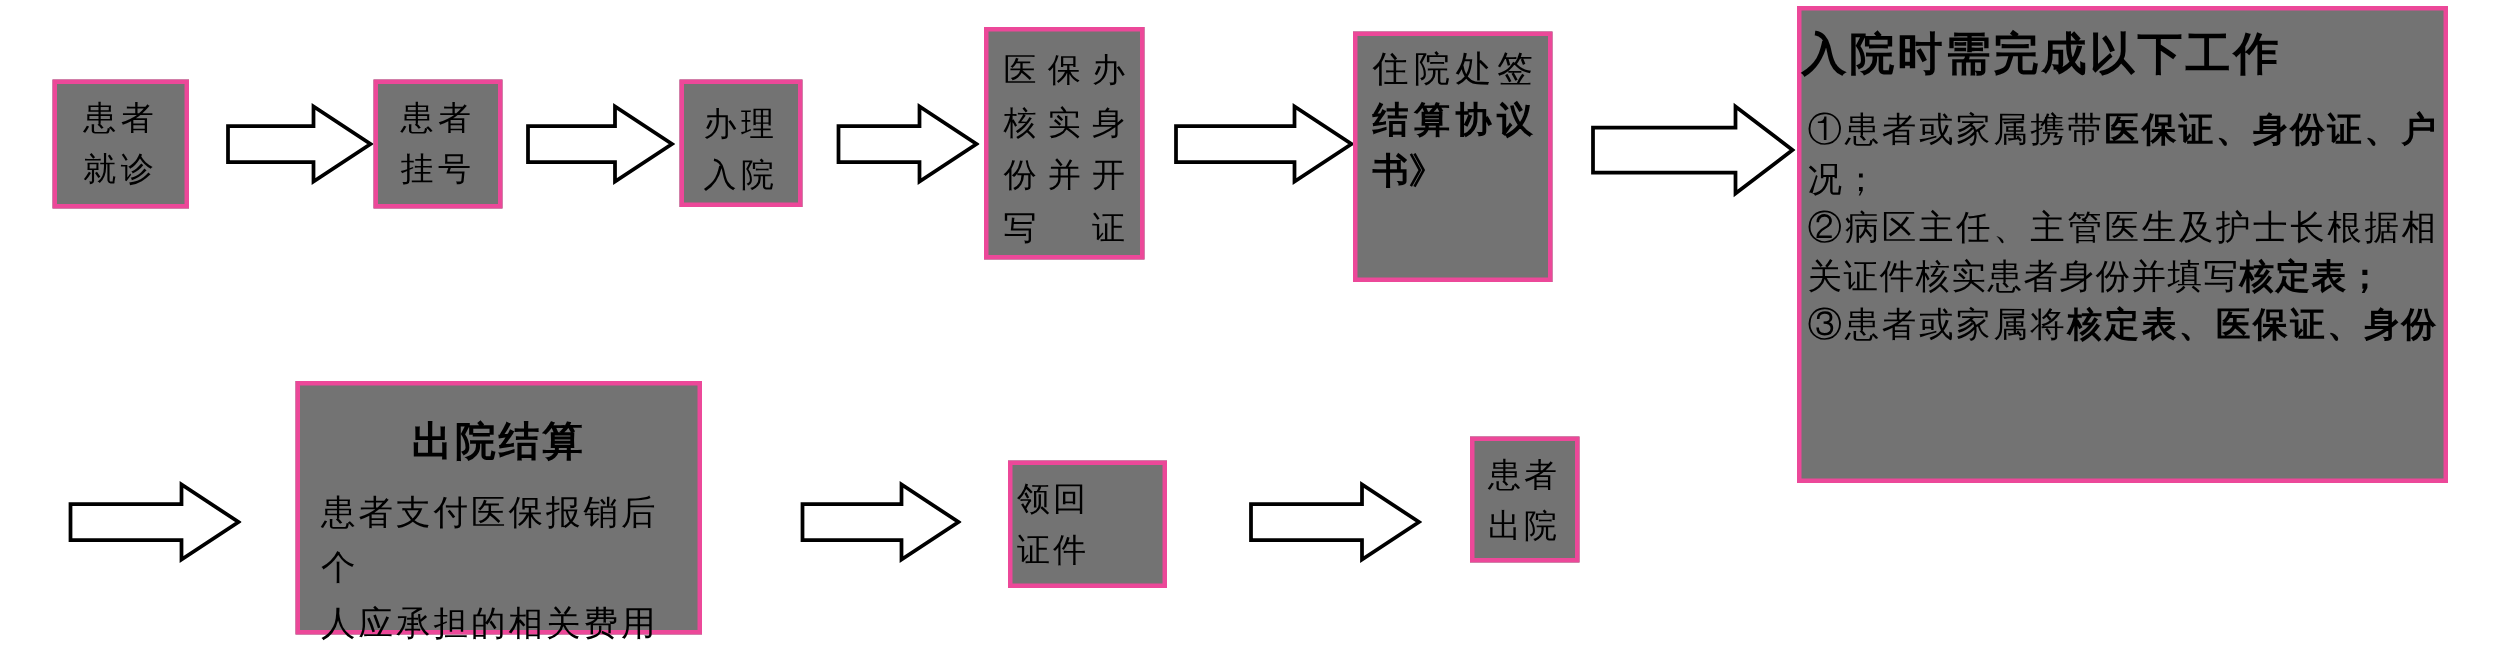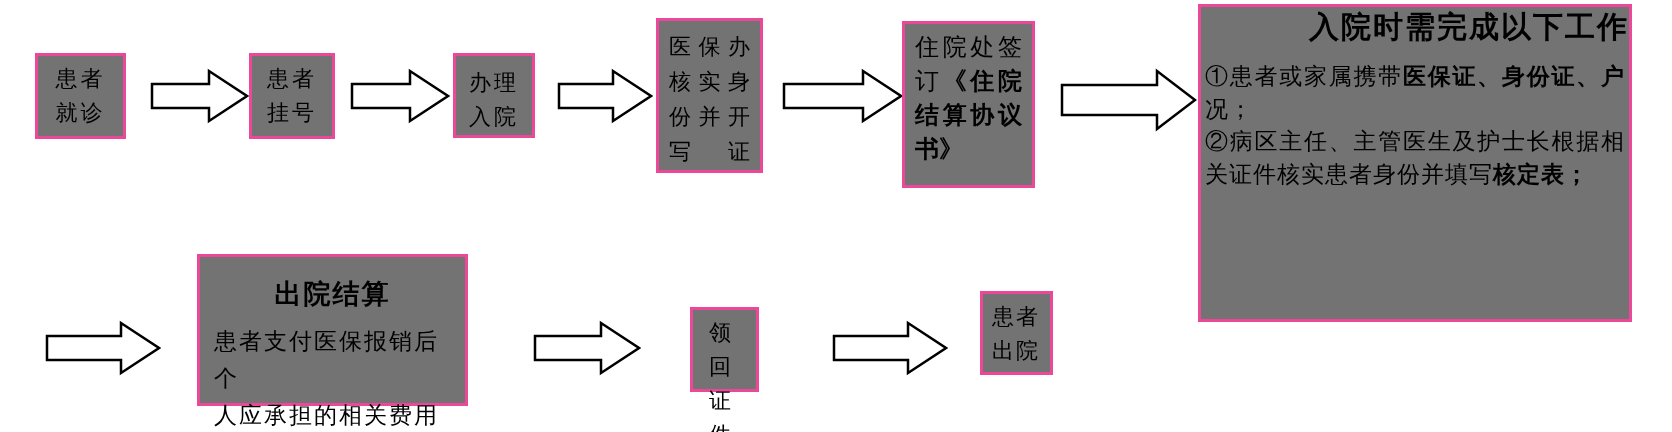--- a/index.html
+++ b/index.html
@@ -25,30 +25,30 @@
   
   .b1{left:35px;  top:53px; width:91px; height:86px; padding-top:6px; font-size:22px; line-height:34px;}
   .b2{left:249px; top:53px; width:86px; height:86px; padding-top:6px; font-size:22px; line-height:34px;}
   .b3{left:453px; top:53px; width:82px; height:85px; padding-top:10px; font-size:22px; line-height:34px;}
   .b4{left:656px; top:18px; width:107px; height:155px; padding:8px 10px 0 10px; font-size:22px; line-height:35px;}
   .b5{left:902px; top:21px; width:133px; height:167px; padding:6px 10px 0 10px; font-size:24px; line-height:34px; overflow:hidden;}
 
   
   .bigbox{left:1198px; top:4px; width:434px; height:318px;}
   .bigbox-title{
-    margin-top:3px; text-align:right;
+    margin-top:13px; text-align:left;
     font-size:30px; font-weight:bold; letter-spacing:2px; line-height:34px;
   }
   .bigbox-body{ margin-top:16px; padding:0 4px; font-size:23px; line-height:32.5px; letter-spacing:1px; }
 
   
-  .b6{left:197px; top:254px; width:271px; height:152px;}
+  .b6{left:197px; top:254px; width:271px; height:169px;}
   .b6-title{ margin-top:22px; text-align:center; font-size:27px; font-weight:bold; letter-spacing:2px; line-height:30px;}
   .b6-body{ margin-top:14px; padding:0 14px; font-size:23px; line-height:37px; letter-spacing:2px;}
-  .b7{left:672px; top:307px; width:69px; height:85px; padding:6px 0 0 16px; font-size:22px; line-height:34px; letter-spacing:2px;margin-left:18px;}
+  .b7{left:672px; top:307px; width:106px; height:85px; padding:6px 0 0 3px; font-size:22px; line-height:34px; letter-spacing:2px;}
   .b8{left:980px; top:291px; width:73px; height:84px; padding:6px 0 0 9px; font-size:22px; line-height:34px; letter-spacing:2px;}
 
   .arr{ position:absolute; }
   .arr polygon{ fill:#ffffff; stroke:#000000; stroke-width:2.5; stroke-linejoin:miter; }
   .a1{left:150px; top:68px;}
   .a2{left:350px; top:68px;}
   .a3{left:557px; top:68px;}
   .a4{left:782px; top:68px;}
   .a5{left:1060px; top:68px;}
   .a6{left:45px;  top:320px;}
@@ -93,36 +93,36 @@
     <div class="jline">份并开</div>
     <div class="jline">写证</div>
   </div>
 
   <svg class="arr a4" width="121" height="56" viewBox="0 0 121 56">
     <polygon points="2,16 81,16 81,3 119,28 81,53 81,40 2,40"></polygon>
   </svg>
 
   <div class="box b5">
     <div class="jline">住院处签</div>
-    <div class="jline"><span>订</span><span class="b">《住院</span></div>
     <div class="jline b">结算协议</div>
     <div class="lline b">书》</div>
   </div>
 
   <svg class="arr a5" width="137" height="64" viewBox="0 0 137 64">
     <polygon points="2,17 97,17 97,3 135,32 97,61 97,47 2,47"></polygon>
   </svg>
 
   <div class="box bigbox">
     <div class="bigbox-title">入院时需完成以下工作</div>
     <div class="bigbox-body">
       <div class="jline"><span>①患者或家属携带</span><span class="b">医保证、身份证、户</span><span></span></div>
       <div class="lline"><span>况；</span><span class="b"></span><span></span></div>
       <div class="jline"><span>②病区主任、主管医生及护士长根据相</span><span class="b"></span><span></span></div>
       <div class="lline"><span>关证件核实患者身份并填写</span><span class="b">核定表；</span><span></span></div>
+      <div class="jline"><span>③患者或家属将</span><span class="b">核定表、医保证、身份</span><span></span></div>
     </div>
   </div>
 
   <svg class="arr a6" width="116" height="56" viewBox="0 0 116 56">
     <polygon points="2,16 76,16 76,3 114,28 76,53 76,40 2,40"></polygon>
   </svg>
 
   <div class="box b6">
     <div class="b6-title">出院结算</div>
     <div class="b6-body">

